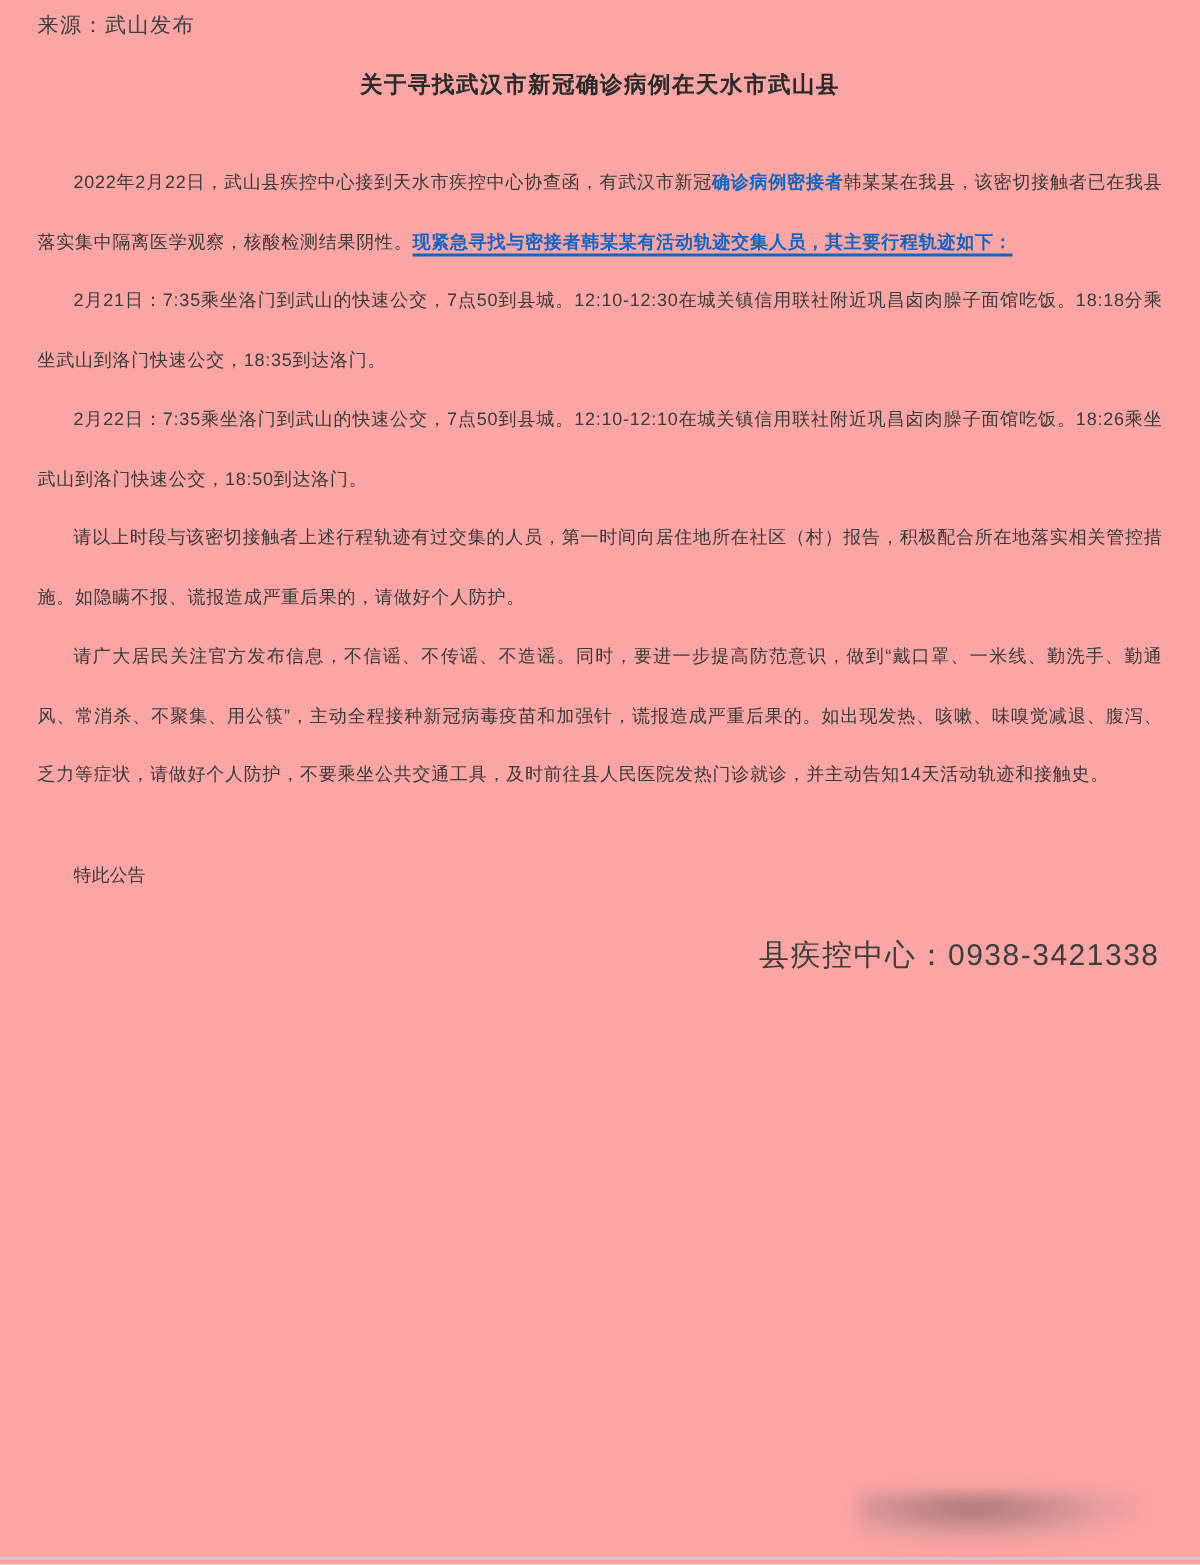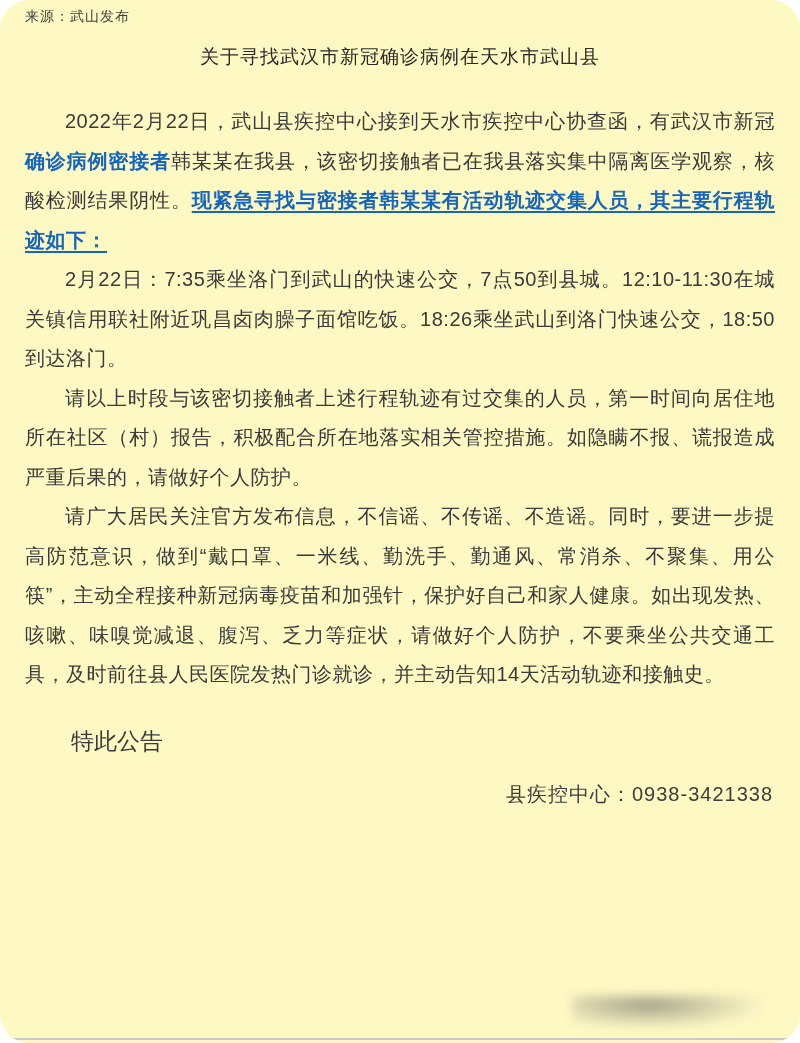--- a/index.html
+++ b/index.html
@@ -5,65 +5,64 @@
   html, body {
     margin: 0;
     padding: 0;
     background: #ffffff;
   }
   .page {
     position: relative;
     width: 800px;
     height: 1043px;
     margin: 0 auto;
-    background: #fef9c3;
+    background: #fca5a5;
     overflow: hidden;
     box-sizing: border-box;
     padding: 8px 25px 0 25px;
     font-family: "Liberation Sans", "DejaVu Sans", sans-serif;
-    border-radius: 29px;
   }
   .source-line {
     font-size: 14px;
     color: #3f3f3f;
     letter-spacing: 1px;
     margin-bottom: 10px;
   }
   .title {
     text-align: center;
-    font-weight: normal;
-    font-size: 19px;
+    font-weight: bold;
+    font-size: 15px;
     color: #2a2a2a;
     line-height: 42px;
     margin: 6px 0 24px 0;
     letter-spacing: 1px;
   }
   .body-text {
-    font-size: 20px;
+    font-size: 12px;
     color: #3a3a3a;
     letter-spacing: 0.5px;
     margin-top: 20px;
   }
   .para {
     margin: 0;
     line-height: 39.5px;
     text-align: justify;
     text-indent: 2em;
   }
   .hl {
     color: #1565c0;
     font-weight: bold;
   }
   .hl-underline {
     text-decoration: underline;
     text-underline-offset: 4px;
     text-decoration-thickness: 2px;
   }
   .closing {
-    font-size: 23px;
+    font-size: 12px;
     color: #3a3a3a;
     text-indent: 2em;
     line-height: 40px;
     margin-top: 26px;
   }
   .signature {
     font-size: 20px;
     color: #3d3d3d;
     text-align: right;
     margin-top: 20px;
@@ -97,26 +96,27 @@
   <div class="source-line">来源：武山发布</div>
 
   <div class="title">
     <div>关于寻找武汉市新冠确诊病例在天水市武山县</div>
   </div>
 
   <div class="body-text">
     <p class="para"><span>2022年2月22日，武山县疾控中心接到天水市疾控中心协查函，有武汉市新冠</span><span class="hl">确诊病例密接者</span><span>韩某某在我县，该密切接触者已在我县落实集中隔离医学观察，核酸检测结果阴性。</span><span class="hl hl-underline">现紧急寻找与密接者韩某某有活动轨迹交集人员，其主要行程轨迹如下：</span></p>
 
 
+    <p class="para">2月21日：7:35乘坐洛门到武山的快速公交，7点50到县城。12:10-12:30在城关镇信用联社附近巩昌卤肉臊子面馆吃饭。18:18分乘坐武山到洛门快速公交，18:35到达洛门。</p>
 
-    <p class="para">2月22日：7:35乘坐洛门到武山的快速公交，7点50到县城。12:10-11:30在城关镇信用联社附近巩昌卤肉臊子面馆吃饭。18:26乘坐武山到洛门快速公交，18:50到达洛门。</p>
+    <p class="para">2月22日：7:35乘坐洛门到武山的快速公交，7点50到县城。12:10-12:10在城关镇信用联社附近巩昌卤肉臊子面馆吃饭。18:26乘坐武山到洛门快速公交，18:50到达洛门。</p>
 
     <p class="para">请以上时段与该密切接触者上述行程轨迹有过交集的人员，第一时间向居住地所在社区（村）报告，积极配合所在地落实相关管控措施。如隐瞒不报、谎报造成严重后果的，请做好个人防护。</p>
 
-    <p class="para">请广大居民关注官方发布信息，不信谣、不传谣、不造谣。同时，要进一步提高防范意识，做到“戴口罩、一米线、勤洗手、勤通风、常消杀、不聚集、用公筷”，主动全程接种新冠病毒疫苗和加强针，保护好自己和家人健康。如出现发热、咳嗽、味嗅觉减退、腹泻、乏力等症状，请做好个人防护，不要乘坐公共交通工具，及时前往县人民医院发热门诊就诊，并主动告知14天活动轨迹和接触史。</p>
+    <p class="para">请广大居民关注官方发布信息，不信谣、不传谣、不造谣。同时，要进一步提高防范意识，做到“戴口罩、一米线、勤洗手、勤通风、常消杀、不聚集、用公筷”，主动全程接种新冠病毒疫苗和加强针，谎报造成严重后果的。如出现发热、咳嗽、味嗅觉减退、腹泻、乏力等症状，请做好个人防护，不要乘坐公共交通工具，及时前往县人民医院发热门诊就诊，并主动告知14天活动轨迹和接触史。</p>
   </div>
 
   <div class="closing">特此公告</div>
 
   <div class="signature">县疾控中心：0938-3421338</div>
 
   <div class="smudge"></div>
 
   <div class="bottom-rule"></div>
 

